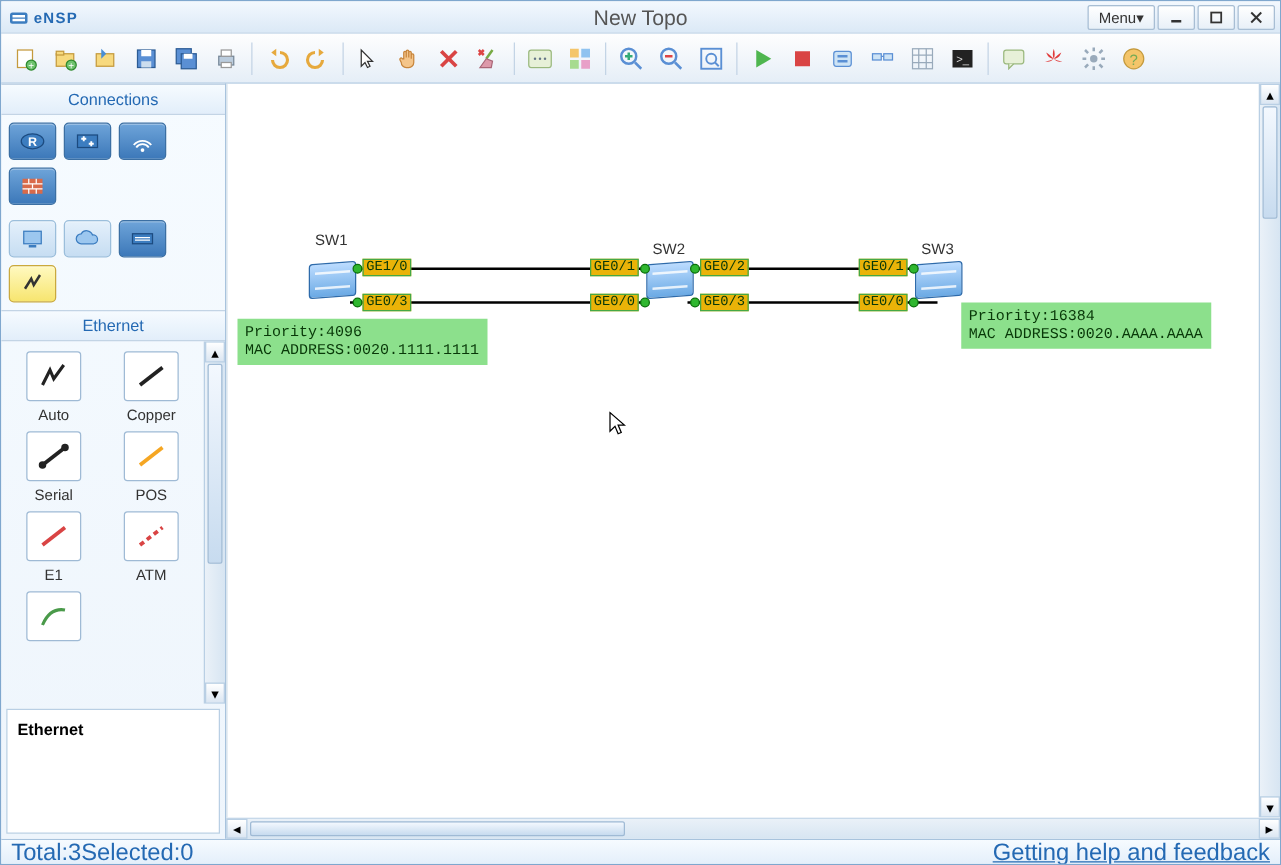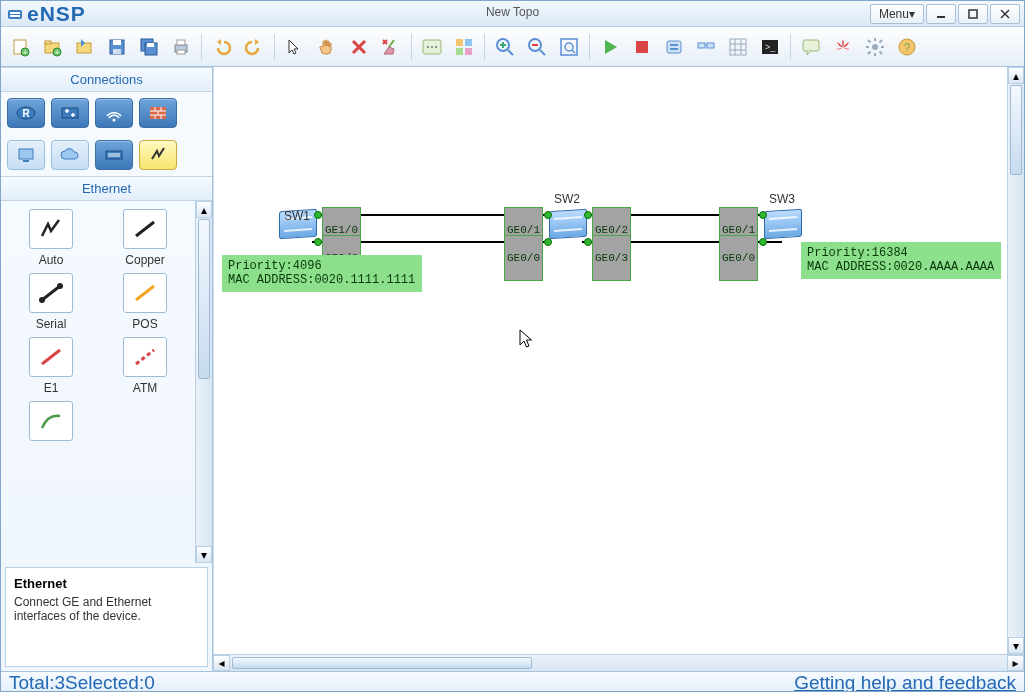--- a/index.html
+++ b/index.html
@@ -1,33 +1,33 @@
 <!DOCTYPE html>
 <html><head>
 <meta charset="utf-8">
 <style>
   * { box-sizing: border-box; margin: 0; padding: 0; }
   body { font-family: "Segoe UI", Arial, sans-serif; font-size: 12px; width: 1025px; height: 692px; overflow: hidden; background: #f6f9fd; border:1px solid #7fa7ce; }
   
   .titlebar { height: 26px; background: linear-gradient(#f3f8fe,#dbe9f6); display:flex; align-items:center; border-bottom:1px solid #b9cfe4;}
   .logo { display:flex; align-items:center; gap:4px; padding:0 6px; }
   .logo-icon { width:16px; height:16px; }
-  .logo-text { font-size:21px; font-weight:bold; color:#2469b3; letter-spacing:1px;}
+  .logo-text { font-size:12px; font-weight:bold; color:#2469b3; letter-spacing:1px;}
   .title-spacer { flex:1; }
-  .title-center { position:absolute; left:0; right:0; text-align:center; font-size:12px; color:#555; pointer-events:none; top:5px;}
+  .title-center { position:absolute; left:0; right:0; text-align:center; font-size:17px; color:#555; pointer-events:none; top:5px;}
   .winbtns { display:flex; gap:2px; padding-right:4px;}
   .winbtn { width:30px; height:20px; border:1px solid #a8bed4; background:linear-gradient(#fff,#e8f0f8); display:flex; align-items:center; justify-content:center; border-radius:2px; cursor:pointer;}
   .menu-btn { width:auto; padding:0 8px; font-size:12px; color:#333;}
   
   .toolbar { height:40px; background:linear-gradient(#fefefe,#e5eef7); border-bottom:1px solid #a8c3dd; display:flex; align-items:center; padding:0 6px; gap:4px;}
   .tbtn { width:28px; height:28px; border:1px solid transparent; border-radius:3px; display:flex; align-items:center; justify-content:center; cursor:pointer;}
   .tsep { width:1px; height:26px; background:#c3d4e5; margin:0 2px;}
   
   .main { display:flex; height: calc(692px - 26px - 40px - 22px); }
-  .sidebar { width:212px; background:linear-gradient(#f6fbff,#eef5fc); border-right:1px solid #a8c3dd; display:flex; flex-direction:column;}
+  .sidebar { width:180px; background:linear-gradient(#f6fbff,#eef5fc); border-right:1px solid #a8c3dd; display:flex; flex-direction:column;}
   .panel-title { text-align:center; color:#2469b3; font-size:13px; padding:4px 0; background:linear-gradient(#f6fbff,#e2eefa); border-bottom:1px solid #c3d4e5; border-top:1px solid #c3d4e5;}
   .cat-row { display:flex; gap:6px; padding:6px; flex-wrap:wrap;}
   .cat-icon { width:38px; height:30px; border-radius:4px; background:linear-gradient(#6ea4d9,#3c78b9); display:flex; align-items:center; justify-content:center; cursor:pointer; border:1px solid #3b6fa3; box-shadow:inset 0 1px 0 rgba(255,255,255,.3);}
   .cat-icon.sel { background:linear-gradient(#fff9c0,#f7e56f); border-color:#caa93d;}
   .cat-icon.light { background:linear-gradient(#e4f0fb,#c6ddf2); border-color:#9bbedb;}
   .palette-wrap { flex:1; display:flex; position:relative; overflow:hidden;}
   .palette { flex:1; overflow:auto; padding:8px; display:grid; grid-template-columns:1fr 1fr; gap:6px 10px; align-content:start;}
   .vscroll { width:17px; background:linear-gradient(to right,#eaf1f8,#d7e5f2); border-left:1px solid #b9cfe4; position:relative;}
   .vscroll .vbtn { height:17px; background:linear-gradient(#fff,#dbe6f2); border:1px solid #b9cfe4; display:flex; align-items:center; justify-content:center;}
   .vscroll .thumb { position:absolute; left:2px; right:2px; background:linear-gradient(#f3f8fe,#c7dbef); border:1px solid #9fbad5; border-radius:2px;}
@@ -45,21 +45,21 @@
   .hscroll .hbtn { width:17px; background:linear-gradient(#fff,#dbe6f2); border:1px solid #b9cfe4; display:flex; align-items:center; justify-content:center;}
   .hscroll .htrack { flex:1; position:relative;}
   .hscroll .hthumb { position:absolute; top:2px; bottom:2px; background:linear-gradient(#f3f8fe,#c7dbef); border:1px solid #9fbad5; border-radius:2px;}
   
   .status { height:22px; background:linear-gradient(#f6fbff,#e2eefa); border-top:1px solid #a8c3dd; display:flex; align-items:center; padding:0 8px; font-size:19px; color:#2469b3;}
   .status-link { margin-left:auto; color:#2469b3; text-decoration:underline; cursor:pointer;}
   
   .switch { position:absolute; width:38px; height:28px; background:linear-gradient(#bcdcff,#6aa9e4); border:1px solid #2e6bab; border-radius:3px; transform:skewY(-4deg);}
   .switch::after{content:"";position:absolute;left:4px;right:4px;top:6px;bottom:6px;border-top:2px solid #fff;border-bottom:2px solid #fff;opacity:.8;}
   .dev-label { position:absolute; font-size:12px; color:#333;}
-  .port-label { position:absolute; background:#a3a3a3; color:#083808; font-size:11px; padding:16px 2px; font-family:"Courier New",monospace; border:1px solid #45a845;}
+  .port-label { position:absolute; background:#eab308; color:#083808; font-size:11px; padding:0 2px; font-family:"Courier New",monospace; border:1px solid #45a845;}
   .info-box { position:absolute; background:#8ce08c; color:#083808; font-family:"Courier New",monospace; font-size:12px; padding:4px 6px; line-height:1.2;}
   .link { position:absolute; height:2px; background:#000;}
   .node-dot { position:absolute; width:8px; height:8px; background:#2fb72f; border:1px solid #0a6e0a; border-radius:50%;}
   .cursor-arrow { position:absolute; font-size:18px; color:#000; pointer-events:none;}
   .cvscroll { width:17px; background:linear-gradient(to right,#eaf1f8,#d7e5f2); border-left:1px solid #b9cfe4; position:absolute; right:0; top:0; bottom:0;}
   .cvscroll .vbtn { height:17px; background:linear-gradient(#fff,#dbe6f2); border:1px solid #b9cfe4; display:flex; align-items:center; justify-content:center;}
   .cvscroll .thumb { position:absolute; left:2px; right:2px; background:linear-gradient(#f3f8fe,#c7dbef); border:1px solid #9fbad5; border-radius:2px;}
   svg { display:block; }
 </style>
 </head>
@@ -424,35 +424,34 @@
           </div>
       </div>
       <div class="vscroll">
         <div class="vbtn">▴</div>
         <div class="thumb" style="top:18px; height:160px;"></div>
         <div class="vbtn" style="position:absolute;bottom:0;left:0;right:0;">▾</div>
       </div>
     </div>
     <div class="desc-panel">
       <div class="desc-title">Ethernet</div>
-      <div class="desc-body">Connect GE and Ethernet interfaces of the device.</div>
     </div>
   </div>
 
   <div class="canvas-wrap">
     <div class="canvas-scroll">
       <div class="canvas">
 
         <div class="link" style="left:98px; top:147px; width:238px;"></div>
         <div class="link" style="left:98px; top:174px; width:238px;"></div>
         <div class="link" style="left:368px; top:147px; width:200px;"></div>
         <div class="link" style="left:368px; top:174px; width:200px;"></div>
 
         <div class="switch" style="left:65px; top:143px;"></div>
-        <div class="dev-label" style="left:70px; top:142px;">SW1</div>
+        <div class="dev-label" style="left:70px; top:118px;">SW1</div>
         <div class="switch" style="left:335px; top:143px;"></div>
         <div class="dev-label" style="left:340px; top:125px;">SW2</div>
         <div class="switch" style="left:550px; top:143px;"></div>
         <div class="dev-label" style="left:555px; top:125px;">SW3</div>
 
         <div class="node-dot" style="left:100px; top:144px;"></div>
         <div class="node-dot" style="left:100px; top:171px;"></div>
         <div class="node-dot" style="left:330px; top:144px;"></div>
         <div class="node-dot" style="left:330px; top:171px;"></div>
         <div class="node-dot" style="left:370px; top:144px;"></div>

